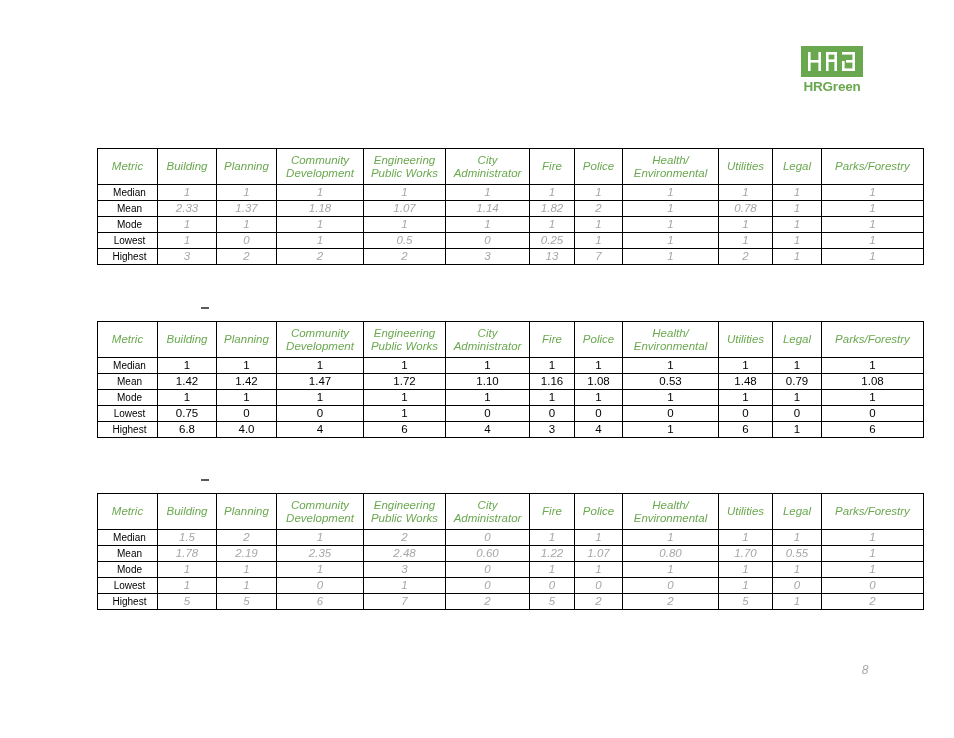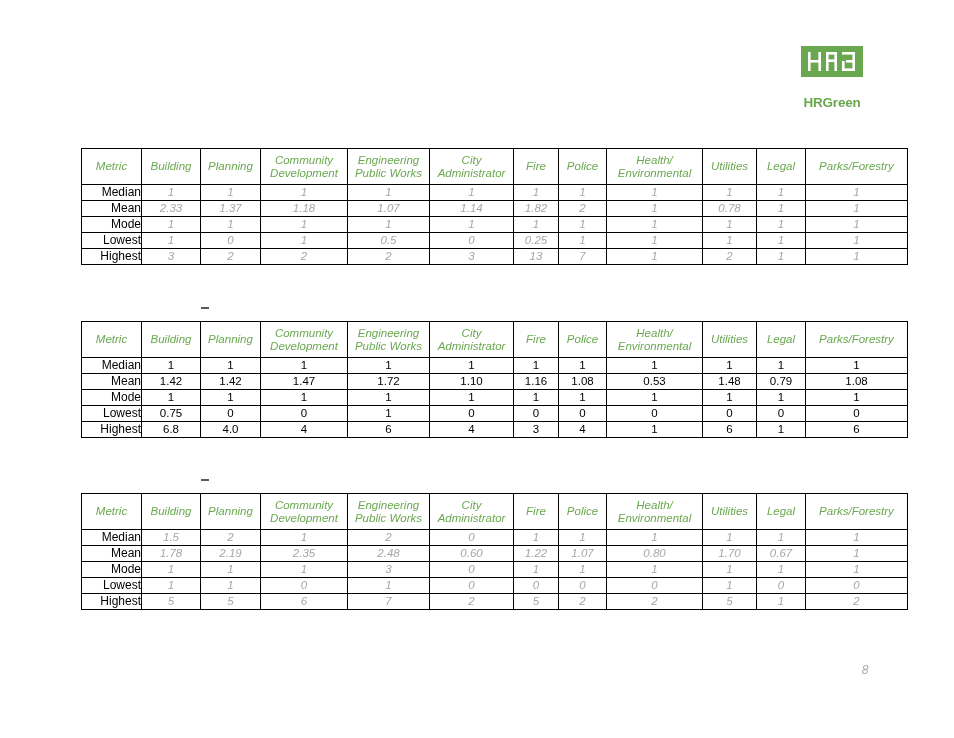--- a/index.html
+++ b/index.html
@@ -31,29 +31,29 @@
     margin: 0 auto;
     position: relative;
   }
   #logo .mark svg { display: block; }
   #logo .wordmark {
     font-family: "Liberation Sans", sans-serif;
     font-size: 13.5px;
     font-weight: 600;
     color: #6aa84f;
     letter-spacing: -0.2px;
-    margin-top: 18px;
+    margin-top: 2px;
     line-height: 15px;
     white-space: nowrap;
   }
 
   
   .stat-table {
     position: absolute;
-    left: 81px;
+    left: 97px;
     width: 826px;
     border-collapse: collapse;
     table-layout: fixed;
   }
   .stat-table td, .stat-table th {
     border: 1px solid #000000;
     padding: 0;
     text-align: center;
     vertical-align: middle;
     font-size: 11.5px;
@@ -66,23 +66,23 @@
     color: #6aa84f;
     font-style: italic;
     font-weight: normal;
     font-size: 11.5px;
     line-height: 13px;
     padding: 0 2px;
   }
   .stat-table tbody td.rowlabel {
     color: #000000;
     font-style: normal;
-    text-align: right;
+    text-align: center;
     padding-left: 4px;
-    font-size: 12px;
+    font-size: 10px;
   }
   .stat-table tbody td.val {
     color: #000000;
     font-style: normal;
   }
   .stat-table.muted tbody td.val {
     color: #a6a6a6;
     font-style: italic;
   }
 
@@ -413,21 +413,21 @@
         <td class="rowlabel">Mean</td>
         <td class="val">1.78</td>
         <td class="val">2.19</td>
         <td class="val">2.35</td>
         <td class="val">2.48</td>
         <td class="val">0.60</td>
         <td class="val">1.22</td>
         <td class="val">1.07</td>
         <td class="val">0.80</td>
         <td class="val">1.70</td>
-        <td class="val">0.67</td>
+        <td class="val">0.55</td>
         <td class="val">1</td>
       </tr>
       <tr>
         <td class="rowlabel">Mode</td>
         <td class="val">1</td>
         <td class="val">1</td>
         <td class="val">1</td>
         <td class="val">3</td>
         <td class="val">0</td>
         <td class="val">1</td>

